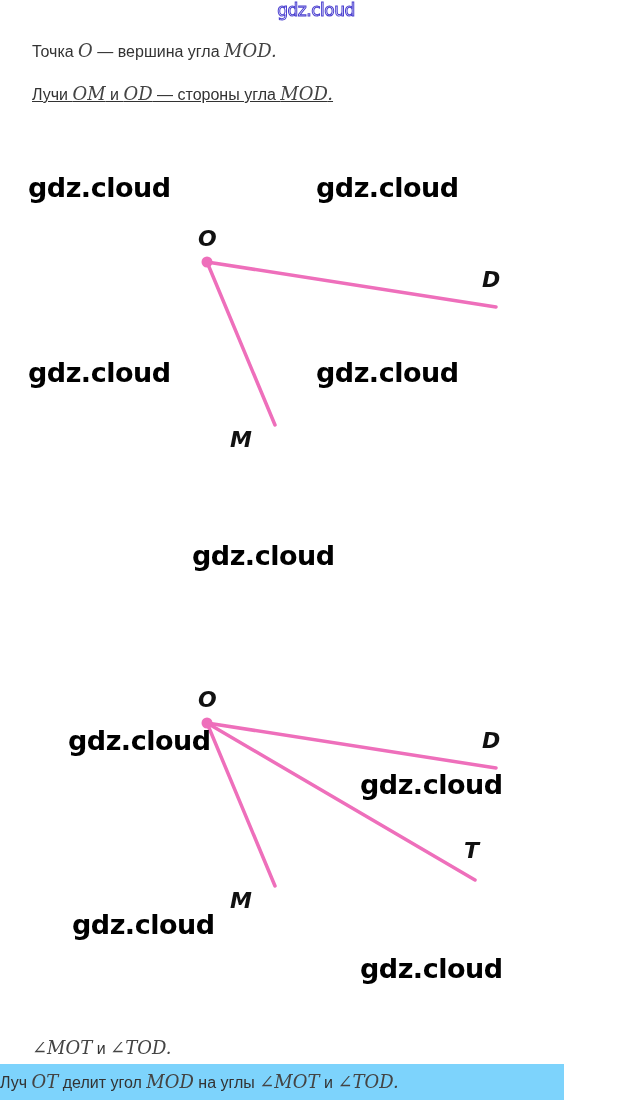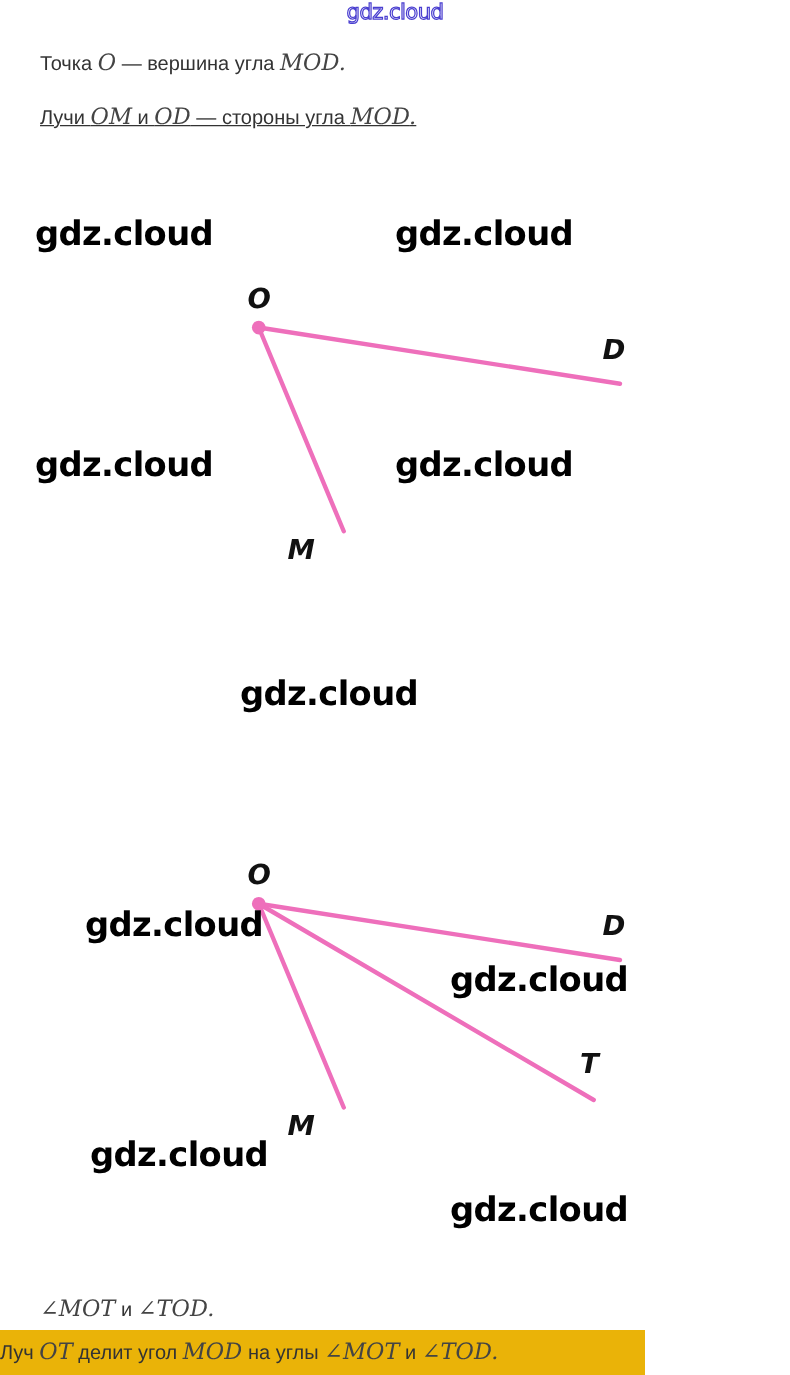--- a/index.html
+++ b/index.html
@@ -4,21 +4,21 @@
 <style>
   html, body { margin:0; padding:0; }
   body { width:632px; height:1100px; background:#ffffff; position:relative; overflow:hidden;
          font-family:"Liberation Sans", sans-serif; color:#222; }
   .abs { position:absolute; }
   .top-wm { left:0; width:632px; top:0; text-align:center; font-size:17px; color:#fff;
             -webkit-text-stroke:1px #4a3fd0; font-family:"DejaVu Sans", sans-serif; letter-spacing:-0.5px; }
   .line { left:0; font-size:16px; color:#333; white-space:nowrap;margin-left:32px; }
   .math { font-family:"DejaVu Serif", "Liberation Serif", serif; font-style:italic; font-size:18px; color:#444; }
   .wm { font-family:"DejaVu Sans", sans-serif; font-weight:bold; font-size:27px; color:#000; letter-spacing:-0.5px; }
-  .callout { left:0; top:1064px; width:516px; height:36px; background:#eab308; }
+  .callout { left:0; top:1064px; width:564px; height:36px; background:#7dd3fc; }
   .callout span.t { position:absolute; left:0; top:7px; font-size:16px; color:#333; white-space:nowrap; }
   svg { position:absolute; left:0; top:0; }
   .lbl { font-family:"DejaVu Sans", sans-serif; font-weight:bold; font-style:italic; font-size:22px; fill:#111; }
 </style>
 </head>
 <body>
 
 <div class="abs top-wm">gdz.cloud</div>
 
 <div class="abs line" style="top:40px;">

